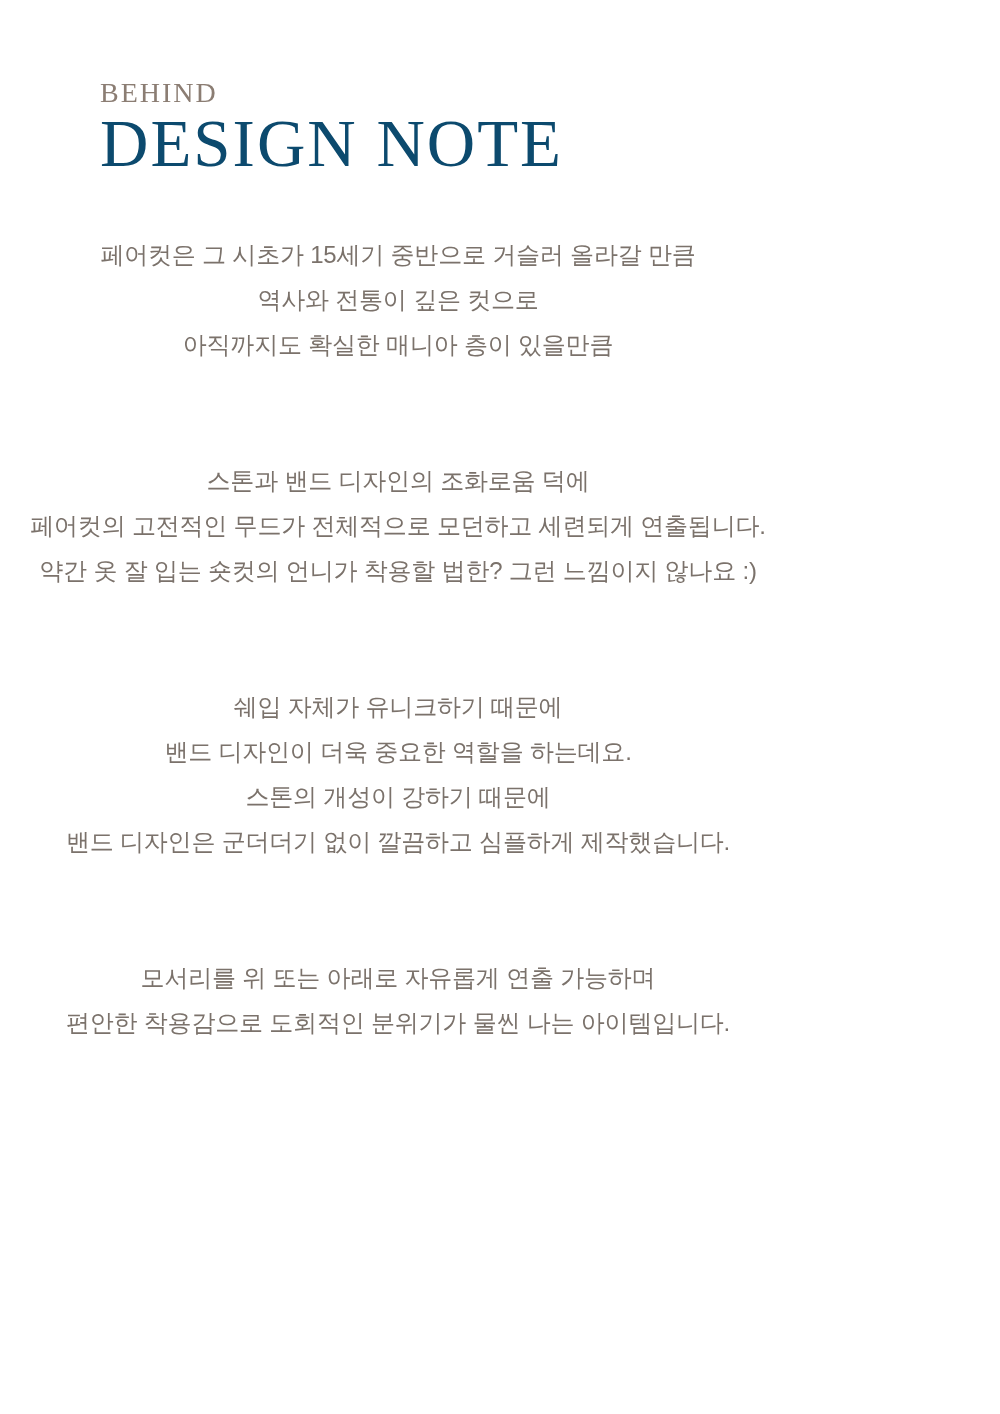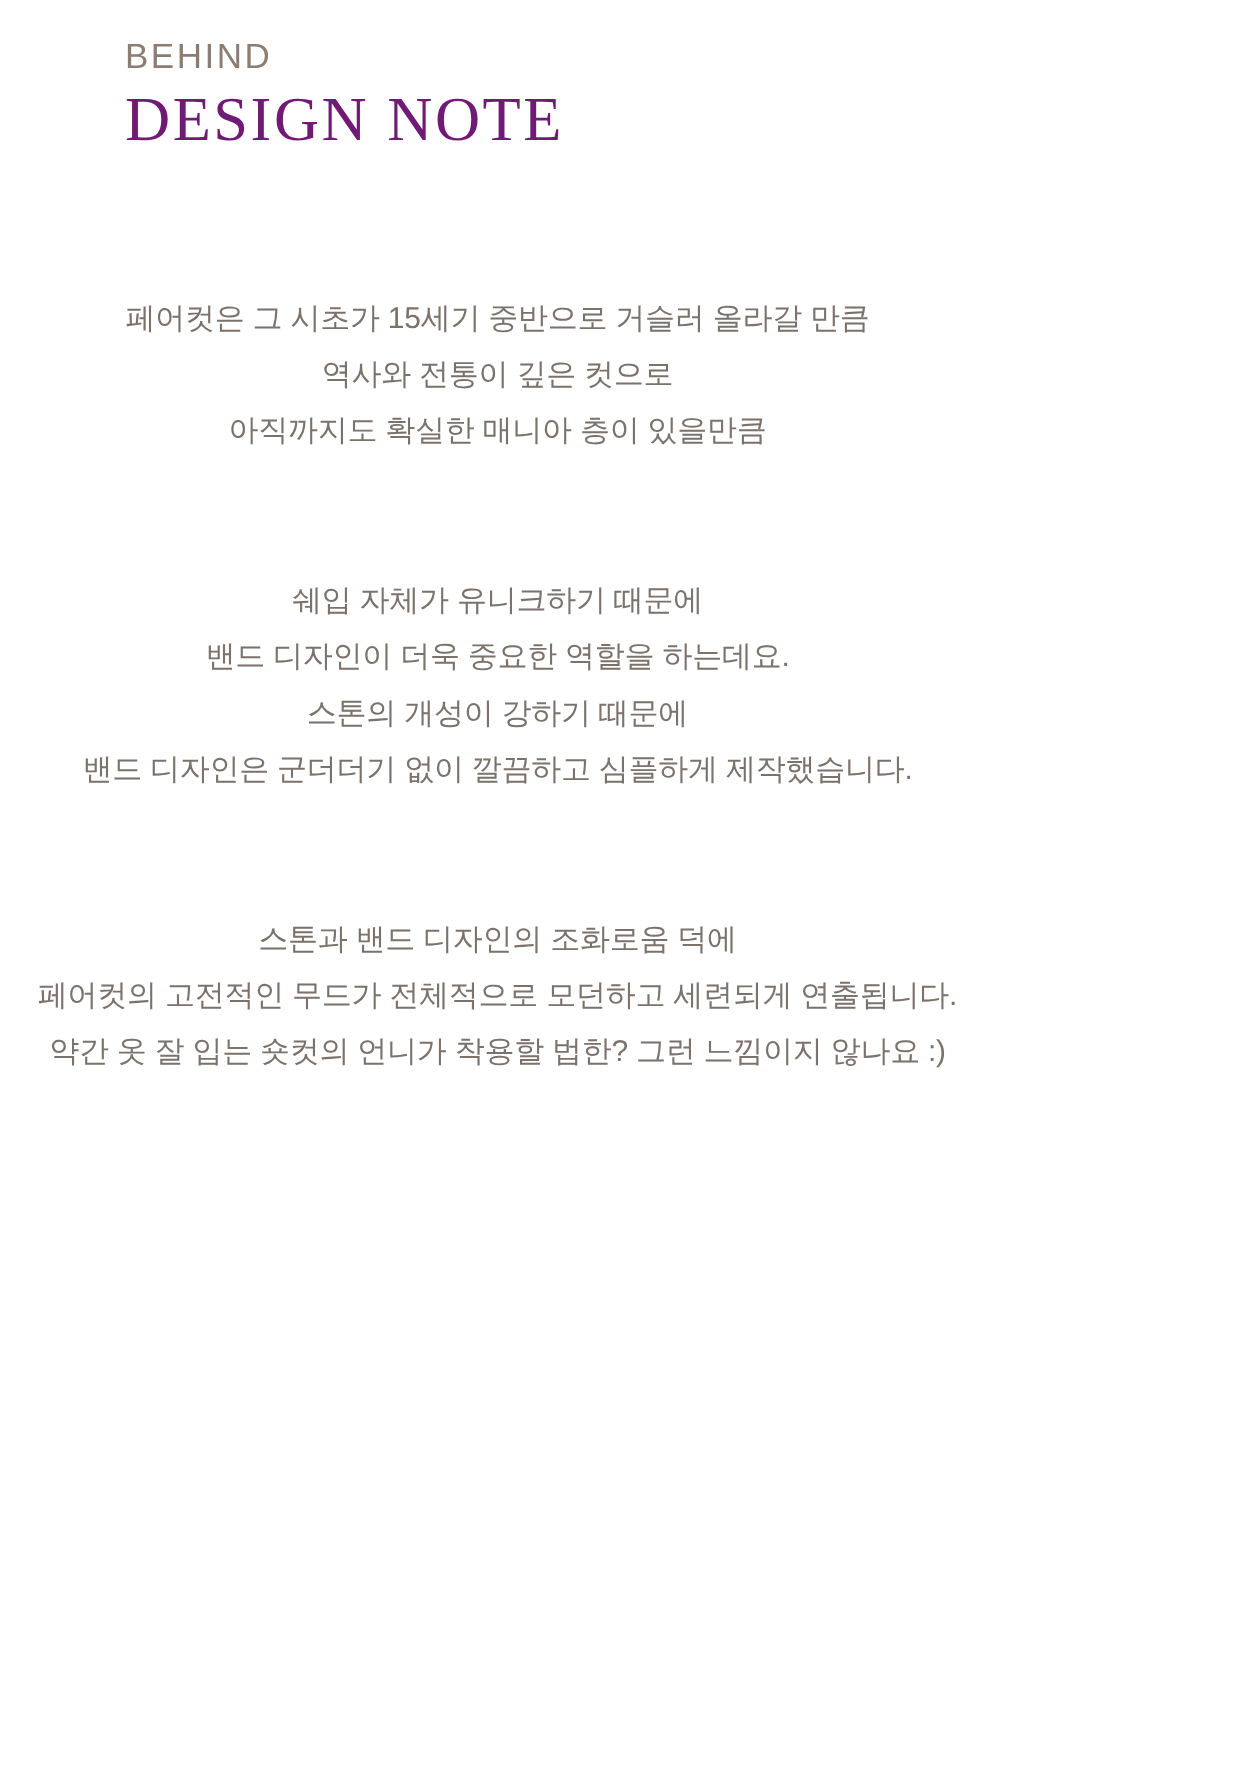--- a/index.html
+++ b/index.html
@@ -13,33 +13,34 @@
     position: relative;
     overflow: hidden;
     font-family: "Liberation Sans", sans-serif;
   }
   .header {
     position: absolute;
     left: 100px;
     top: 28px;
   }
   .eyebrow {
-    font-family: Liberation Sans, sans-serif;
+    font-family: Liberation Serif, serif;
     font-size: 28px;
     line-height: 34px;
     letter-spacing: 2px;
     color: #8b7d73;
     font-weight: 400;
+    margin-top: 48px;
   }
   .title {
     font-family: "Liberation Serif", "DejaVu Serif", serif;
-    font-size: 50px;
+    font-size: 67px;
     line-height: 54px;
     letter-spacing: 2px;
-    color: #701a75;
+    color: #0c4a6e;
     font-weight: 400;
     margin-top: 6px;
   }
   .content {
     position: absolute;
     top: 232px;
     left: 0;
     width: 796px;
     text-align: center;
   }
@@ -64,27 +65,31 @@
 
 <main class="content">
 
   <section class="paragraph">
     <div class="line">페어컷은 그 시초가 15세기 중반으로 거슬러 올라갈 만큼</div>
     <div class="line">역사와 전통이 깊은 컷으로</div>
     <div class="line">아직까지도 확실한 매니아 층이 있을만큼</div>
   </section>
 
   <section class="paragraph">
+    <div class="line">스톤과 밴드 디자인의 조화로움 덕에</div>
+    <div class="line">페어컷의 고전적인 무드가 전체적으로 모던하고 세련되게 연출됩니다.</div>
+    <div class="line">약간 옷 잘 입는 숏컷의 언니가 착용할 법한? 그런 느낌이지 않나요 :)</div>
+  </section>
+
+  <section class="paragraph">
     <div class="line">쉐입 자체가 유니크하기 때문에</div>
     <div class="line">밴드 디자인이 더욱 중요한 역할을 하는데요.</div>
     <div class="line">스톤의 개성이 강하기 때문에</div>
     <div class="line">밴드 디자인은 군더더기 없이 깔끔하고 심플하게 제작했습니다.</div>
   </section>
 
+
   <section class="paragraph">
-    <div class="line">스톤과 밴드 디자인의 조화로움 덕에</div>
-    <div class="line">페어컷의 고전적인 무드가 전체적으로 모던하고 세련되게 연출됩니다.</div>
-    <div class="line">약간 옷 잘 입는 숏컷의 언니가 착용할 법한? 그런 느낌이지 않나요 :)</div>
+    <div class="line">모서리를 위 또는 아래로 자유롭게 연출 가능하며</div>
+    <div class="line">편안한 착용감으로 도회적인 분위기가 물씬 나는 아이템입니다.</div>
   </section>
-
-
 
 </main>
 
 </body></html>

